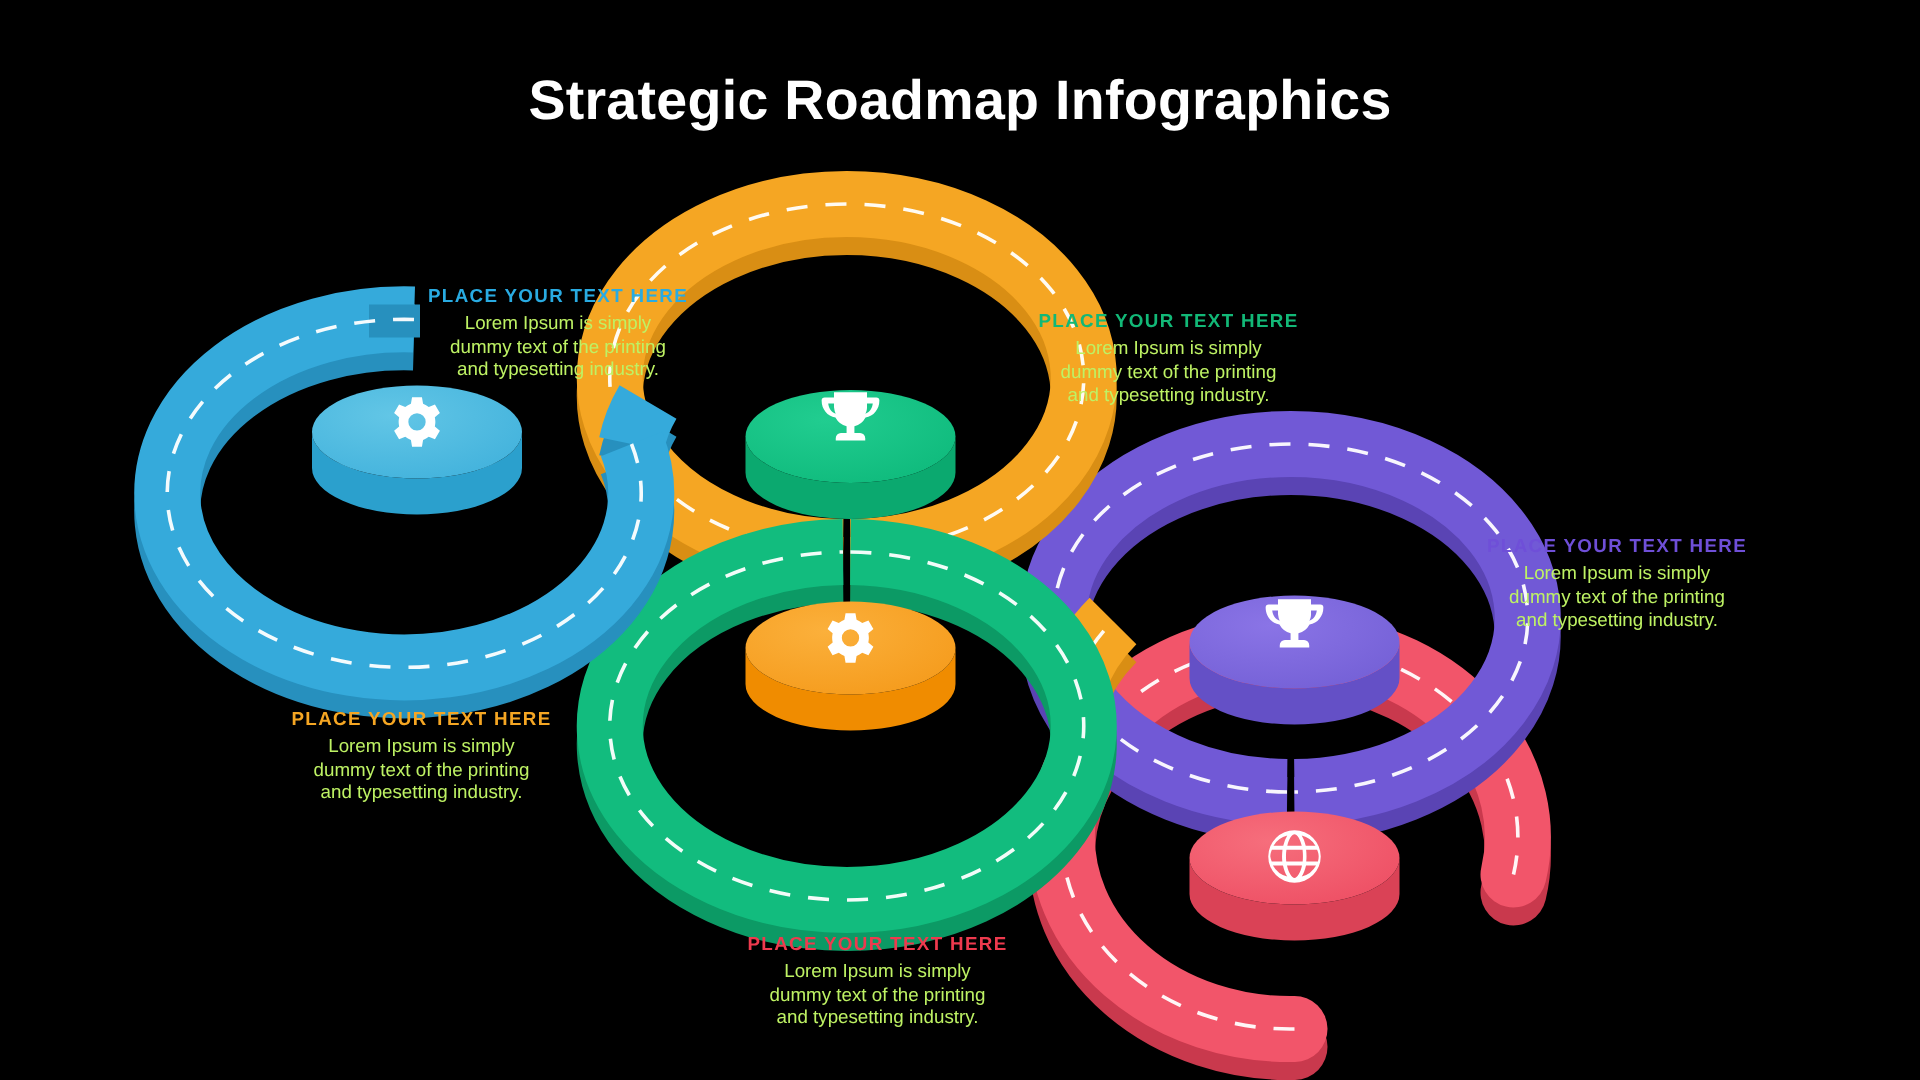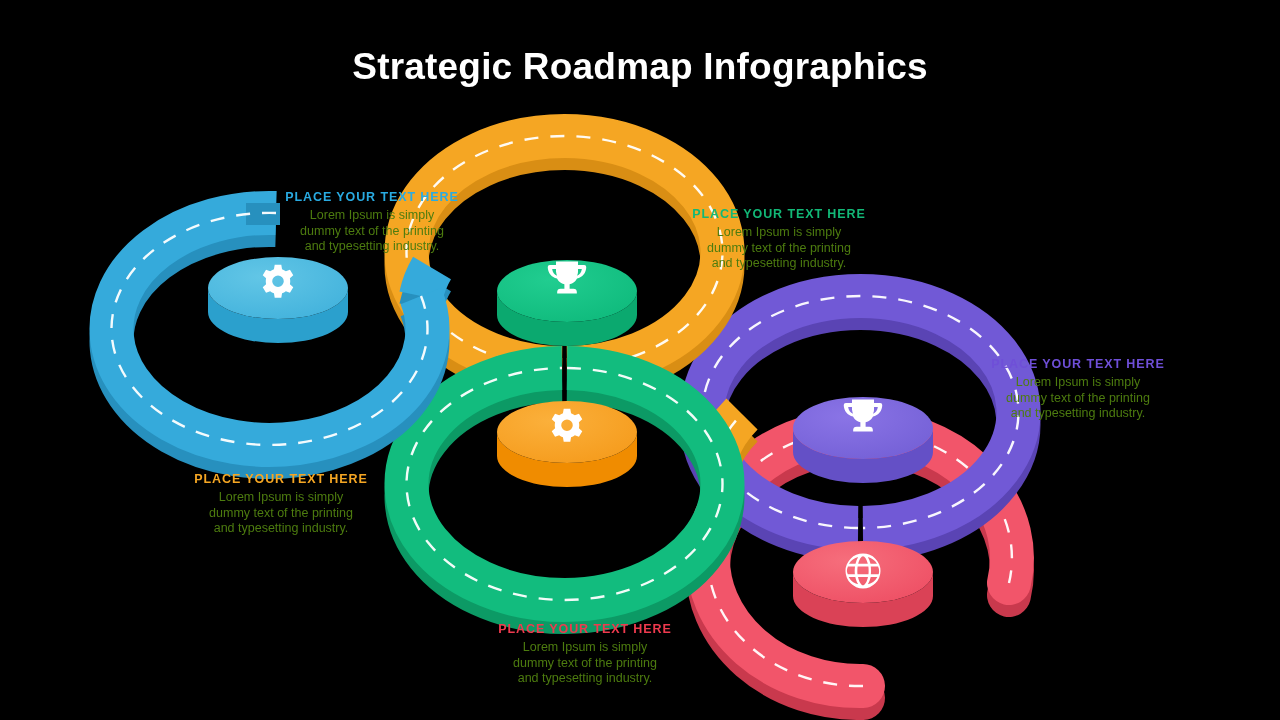--- a/index.html
+++ b/index.html
@@ -17,21 +17,21 @@
   }
 
   svg.art{position:absolute;left:0;top:0;width:1280px;height:720px;}
 
   .caption{position:absolute;margin-top:32px;}
   .cap-head{
     font-size:12.5px;font-weight:bold;letter-spacing:0.9px;
     margin:0 0 4px 0;white-space:nowrap;
   }
   .cap-body{
-    font-size:12.5px;color:#4d7c0f;line-height:15.5px;margin:0;
+    font-size:12.5px;color:#bef264;line-height:15.5px;margin:0;
     white-space:pre-line;
   }
 
   .c-blue  {left:272px; top:158px; width:200px; text-align:center;}
   .c-green {left:684px; top:175px; width:190px; text-align:center;}
   .c-purple{left:985px; top:325px; width:186px; text-align:center;}
   .c-orange{left:186px; top:440px; width:190px; text-align:center;}
   .c-red   {left:487px; top:590px; width:196px; text-align:center;}
 </style>
 </head>

